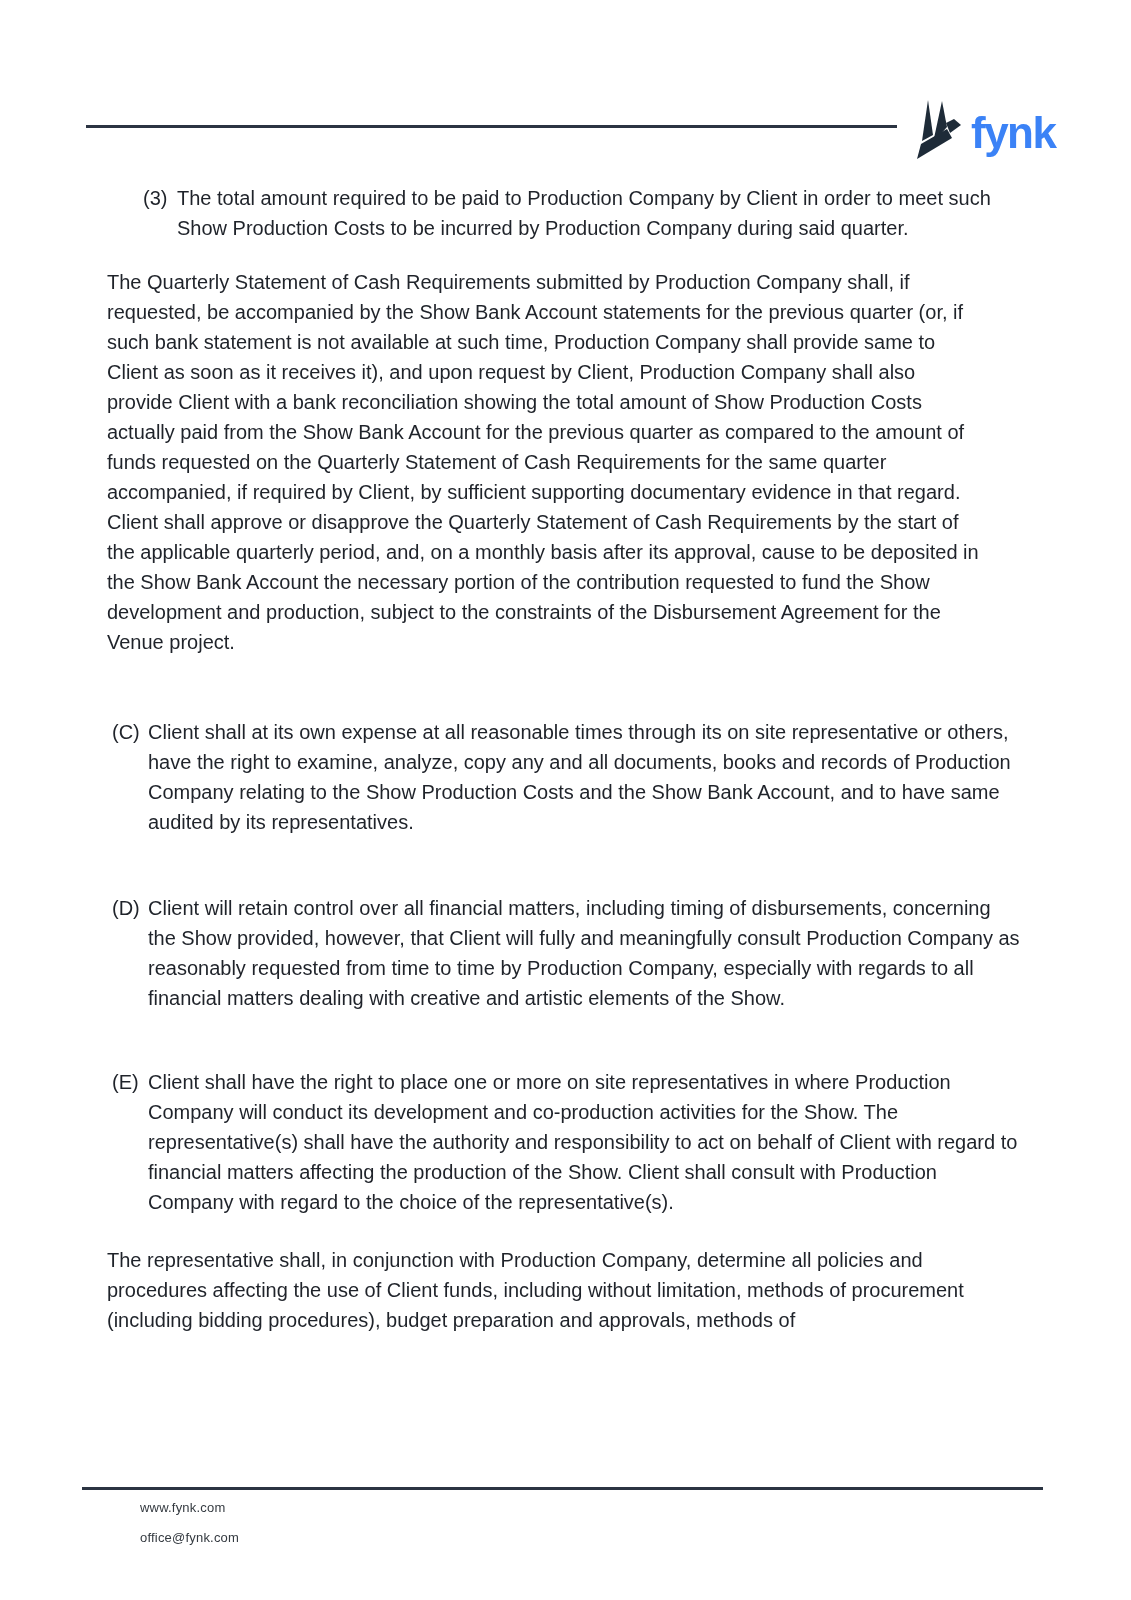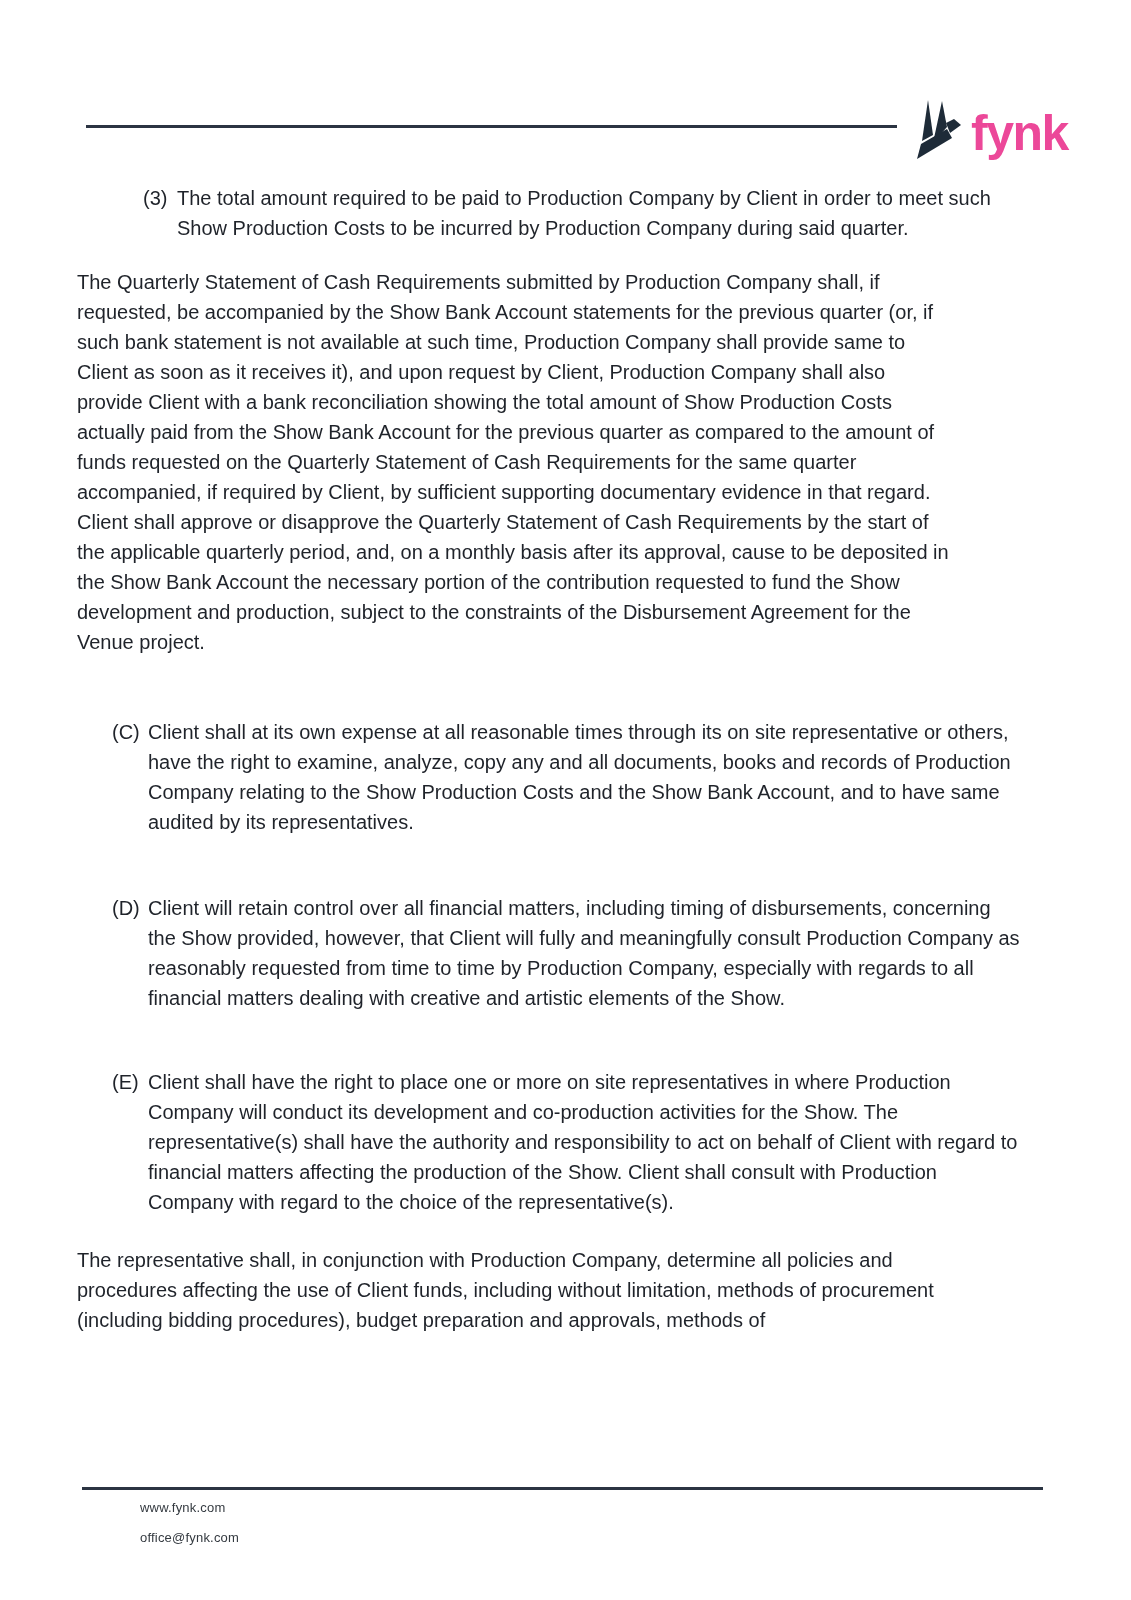--- a/index.html
+++ b/index.html
@@ -26,41 +26,41 @@
   .logo {
     position: absolute;
     left: 914px;
     top: 97px;
     display: flex;
     align-items: center;
     gap: 9px;
   }
   .logo svg { width: 48px; height: 64px; display: block; }
   .logo-text {
-    font-size: 50px;
+    font-size: 44px;
     font-weight: 700;
-    color: #ec4899;
+    color: #3b82f6;
     letter-spacing: -1.5px;
     line-height: 1;
     margin-top: 8px;
   }
 
   .content { position: absolute; left: 0; top: 183px; right: 0; }
 
   .para {
     position: relative;
     font-size: 20px;
     line-height: 30px;
     color: #1f232a;
     text-align: left;
   }
   .para .label { position: absolute; left: 0; top: 0; }
 
   .clause-3     { margin-left: 143px; padding-left: 34px; width: 843px; margin-bottom: 24px; }
-  .cont         { margin-left: 77px; width: 873px; }
+  .cont         { margin-left: 107px; width: 873px; }
   .cont-1       { margin-bottom: 60px; }
   .clause-letter{ margin-left: 112px; padding-left: 36px; width: 872px; }
   .clause-c     { margin-bottom: 56px; }
   .clause-d     { margin-bottom: 54px; }
   .clause-e     { margin-bottom: 28px; }
 
   .footer-text {
     position: absolute;
     left: 140px;
     font-size: 13px;

